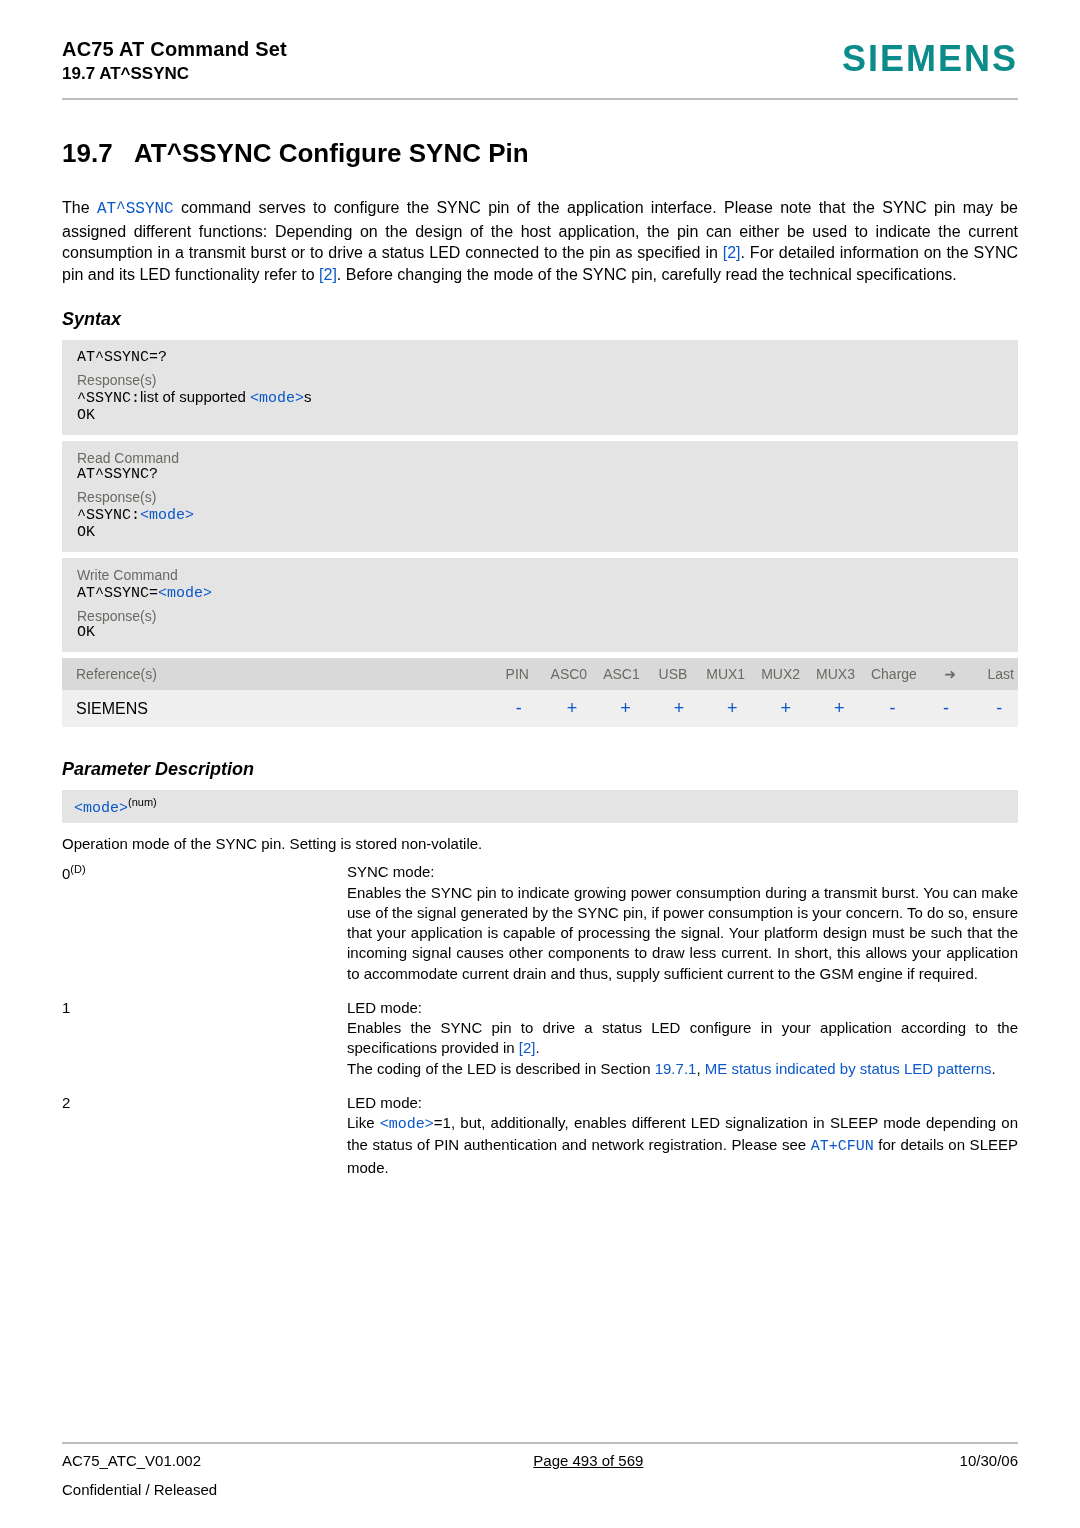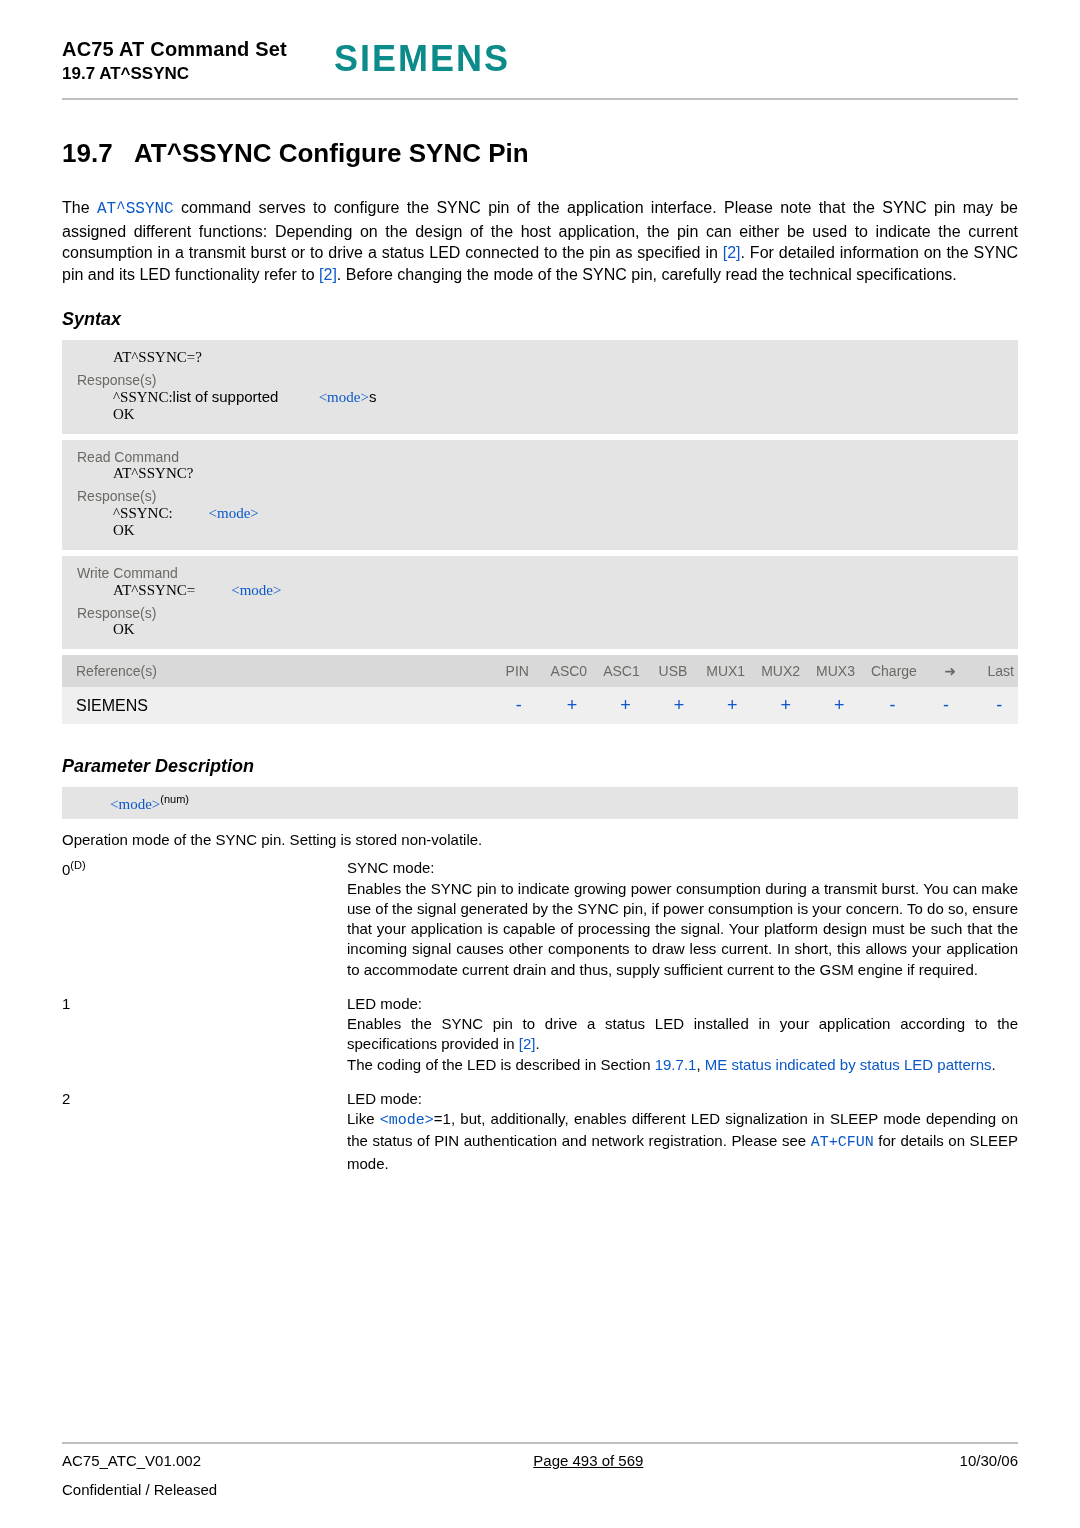--- a/index.html
+++ b/index.html
@@ -20,20 +20,21 @@
     font-family:var(--font-sans);
     color:var(--text);
     position:relative;
     box-sizing:border-box;
   }
   .page{
     padding:38px 62px 0 62px;
   }
   .hdr{
     display:flex;
+    justify-content:space-between;
     align-items:flex-start;
     gap:47px;
   }
   .hdr-left .l1{font-size:20px;font-weight:bold;letter-spacing:0.2px;}
   .hdr-left .l2{font-size:17px;font-weight:bold;margin-top:3px;}
   .brand{
     font-size:36px;
     font-weight:700;
     letter-spacing:2px;
     color:#0c8b8b;
@@ -47,21 +48,21 @@
   .syntax-h{font-size:18px;font-style:italic;font-weight:bold;margin:24px 0 10px 0;}
 
   .panel{
     border:1px solid transparent;
     background:var(--grey-bg);
     padding:8px 14px 10px 14px;
     font-size:15px;
   }
   .panel + .panel{margin-top:6px;}
   .panel .muted{color:var(--muted);font-size:14px;}
-  .mono{font-family:Liberation Serif, serif;margin-left:36px;}
+  .mono{font-family:Liberation Mono, monospace;}
   .blue{color:var(--blue);}
 
   .ref-row{
     display:flex;
     align-items:center;
     background:var(--grey-bar);
     font-size:14px;
   }
   .ref-row .lbl{flex:0 0 410px;padding:8px 14px;}
   .ref-row .cells{flex:1;display:flex;gap:16px;}
@@ -205,21 +206,21 @@
       <span>Enables the SYNC pin to indicate growing power consumption during a transmit burst. You can make use of the signal generated by the SYNC pin, if power consumption is your concern. To do so, ensure that your application is capable of processing the signal. Your platform design must be such that the incoming signal causes other components to draw less current. In short, this allows your application to accommodate current drain and thus, supply sufficient current to the GSM engine if required.</span>
     </div>
   </div>
 
   <div class="kv-row">
     <div class="k">
       <span>1</span>
     </div>
     <div class="v">
       <span>LED mode:</span><br>
-      <span>Enables the SYNC pin to drive a status LED installed in your application according to the specifications provided in </span><span class="blue">[2]</span><span style="white-space: pre-line;">.
+      <span>Enables the SYNC pin to drive a status LED configure in your application according to the specifications provided in </span><span class="blue">[2]</span><span style="white-space: pre-line;">.
 The coding of the LED is described in Section </span><span class="blue">19.7.1</span><span>, </span><span class="blue">ME status indicated by status LED patterns</span><span>.</span>
     </div>
   </div>
 
   <div class="kv-row">
     <div class="k">
       <span>2</span>
     </div>
     <div class="v">
       <span>LED mode:</span><br>

